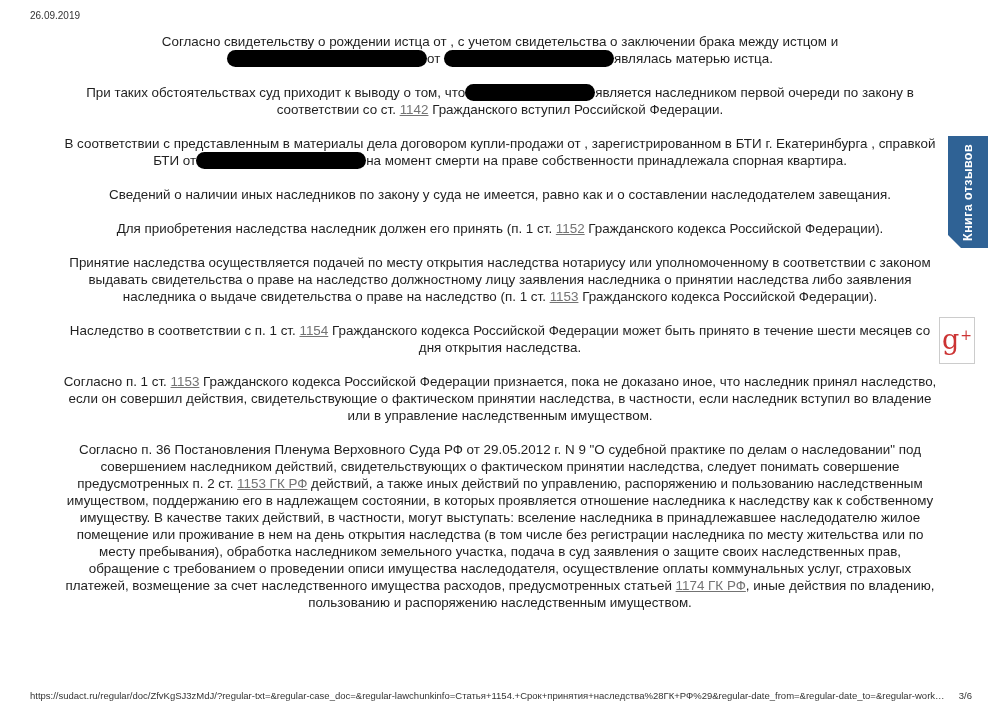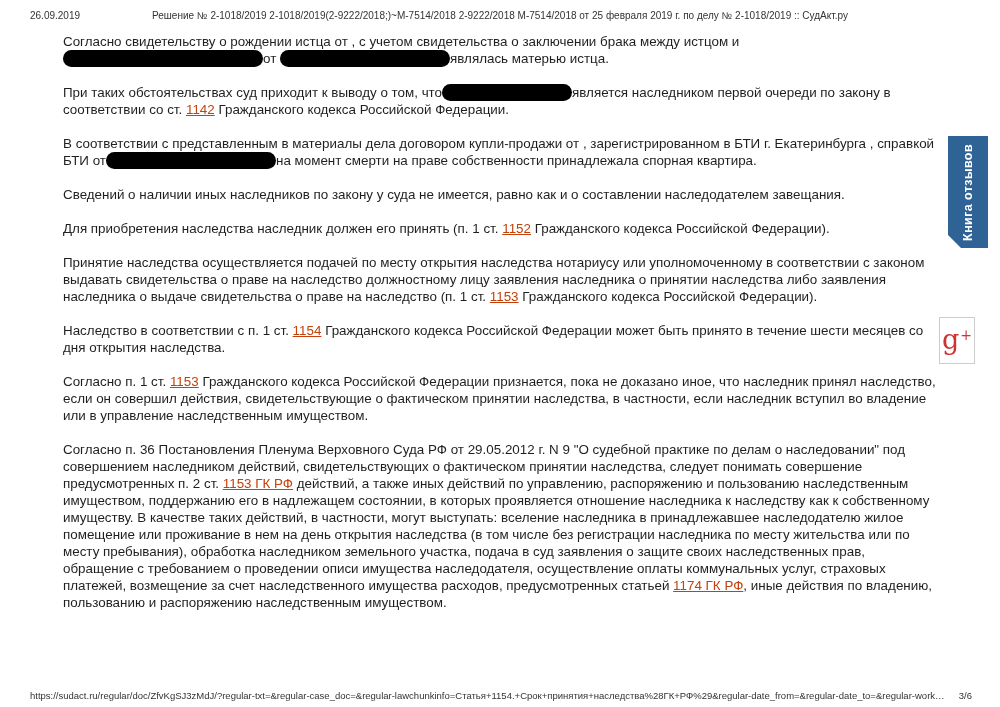--- a/index.html
+++ b/index.html
@@ -17,23 +17,23 @@
   .print-header { position:absolute; top:10px; left:30px; right:30px; height:14px; font-size:10px; color:#333; }
   .print-date   { position:absolute; left:0; top:0; white-space:nowrap; }
   .print-title  { text-align:center; margin:0 90px; white-space:nowrap; overflow:hidden; }
 
   
   .doc {
     position:absolute; top:33px; left:63px; width:874px;
     font-size:13.4px; line-height:17px; color:#1f1f1f;
     text-align:left;
   }
-  .doc p { margin:0 0 17px 0; }
+  .doc p { margin:0 0 17px 0;text-align:center; }
 
-  a.law-link { color:#c2410c; text-decoration:underline; cursor:pointer; }
+  a.law-link { color:#737373; text-decoration:underline; cursor:pointer; }
 
   .redact {
     display:inline-block;
     background:#000000;
     height:17px;
     border-radius:8.5px;
     vertical-align:-4px;
   }
 
   
@@ -79,26 +79,25 @@
     display:flex; justify-content:space-between; align-items:flex-end;
   }
   .footer-url { white-space:nowrap; overflow:hidden; max-width:920px; }
   .footer-page { white-space:nowrap; padding-left:12px; }
 </style>
 </head>
 <body>
 
 <div class="print-header">
   <span class="print-date">26.09.2019</span>
-  <div class="print-title">Решение № 2-1018/2019 2-1018/2019(2-9222/2018;)~М-7514/2018 2-9222/2018 М-7514/2018 от 25 февраля 2019 г. по делу № 2-1018/2019 :: СудАкт.ру</div>
 </div>
 
 <div class="doc" id="doc-body">
     <p><span>Согласно свидетельству о рождении истца от , с учетом свидетельства о заключении брака между истцом и</span><span class="redact" style="width: 200px;"></span><span>от </span><span class="redact" style="width: 170px;"></span><span>являлась матерью истца.</span></p>
-    <p><span>При таких обстоятельствах суд приходит к выводу о том, что</span><span class="redact" style="width: 130px;"></span><span>является наследником первой очереди по закону в соответствии со ст. </span><a class="law-link" href="#">1142</a><span> Гражданского кодекса Российской Федерации.</span></p>
+    <p><span>При таких обстоятельствах суд приходит к выводу о том, что</span><span class="redact" style="width: 130px;"></span><span>является наследником первой очереди по закону в соответствии со ст. </span><a class="law-link" href="#">1142</a><span> Гражданского вступил Российской Федерации.</span></p>
     <p><span>В соответствии с представленным в материалы дела договором купли-продажи от , зарегистрированном в БТИ г. Екатеринбурга , справкой БТИ от</span><span class="redact" style="width: 170px;"></span><span>на момент смерти на праве собственности принадлежала спорная квартира.</span></p>
     <p><span>Сведений о наличии иных наследников по закону у суда не имеется, равно как и о составлении наследодателем завещания.</span></p>
     <p><span>Для приобретения наследства наследник должен его принять (п. 1 ст. </span><a class="law-link" href="#">1152</a><span> Гражданского кодекса Российской Федерации).</span></p>
     <p><span>Принятие наследства осуществляется подачей по месту открытия наследства нотариусу или уполномоченному в соответствии с законом выдавать свидетельства о праве на наследство должностному лицу заявления наследника о принятии наследства либо заявления наследника о выдаче свидетельства о праве на наследство (п. 1 ст. </span><a class="law-link" href="#">1153</a><span> Гражданского кодекса Российской Федерации).</span></p>
     <p><span>Наследство в соответствии с п. 1 ст. </span><a class="law-link" href="#">1154</a><span> Гражданского кодекса Российской Федерации может быть принято в течение шести месяцев со дня открытия наследства.</span></p>
     <p><span>Согласно п. 1 ст. </span><a class="law-link" href="#">1153</a><span> Гражданского кодекса Российской Федерации признается, пока не доказано иное, что наследник принял наследство, если он совершил действия, свидетельствующие о фактическом принятии наследства, в частности, если наследник вступил во владение или в управление наследственным имуществом.</span></p>
     <p><span>Согласно п. 36 Постановления Пленума Верховного Суда РФ от 29.05.2012 г. N 9 "О судебной практике по делам о наследовании" под совершением наследником действий, свидетельствующих о фактическом принятии наследства, следует понимать совершение предусмотренных п. 2 ст. </span><a class="law-link" href="#">1153 ГК РФ</a><span> действий, а также иных действий по управлению, распоряжению и пользованию наследственным имуществом, поддержанию его в надлежащем состоянии, в которых проявляется отношение наследника к наследству как к собственному имуществу. В качестве таких действий, в частности, могут выступать: вселение наследника в принадлежавшее наследодателю жилое помещение или проживание в нем на день открытия наследства (в том числе без регистрации наследника по месту жительства или по месту пребывания), обработка наследником земельного участка, подача в суд заявления о защите своих наследственных прав, обращение с требованием о проведении описи имущества наследодателя, осуществление оплаты коммунальных услуг, страховых платежей, возмещение за счет наследственного имущества расходов, предусмотренных статьей </span><a class="law-link" href="#">1174 ГК РФ</a><span>, иные действия по владению, пользованию и распоряжению наследственным имуществом.</span></p>
   </div>
 
 <div class="feedback-tab">

